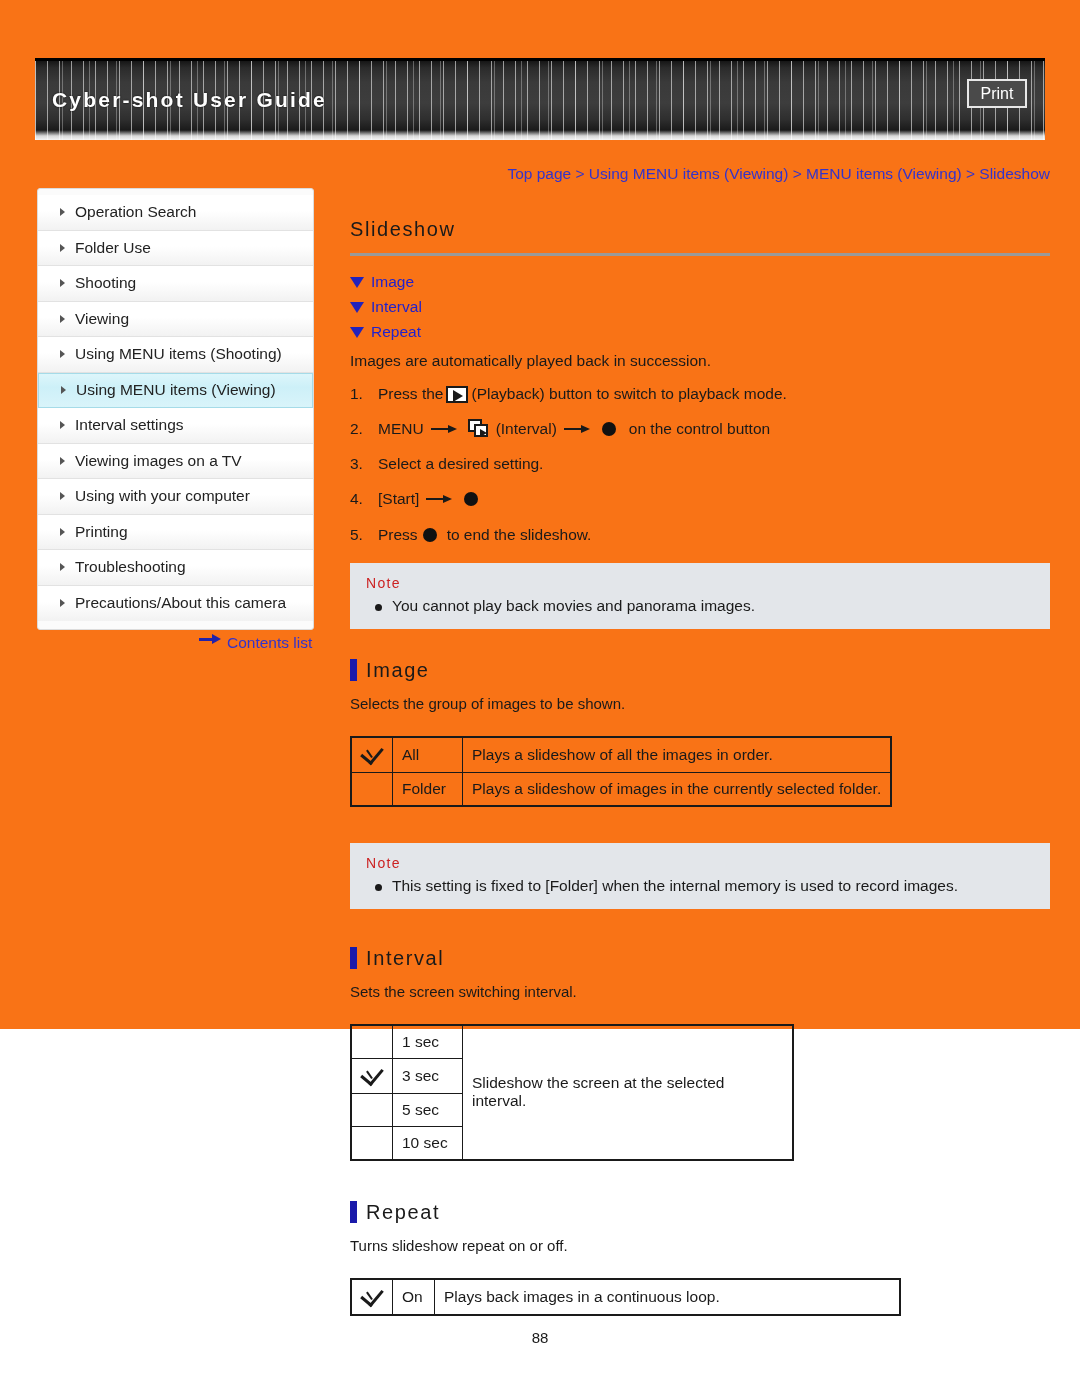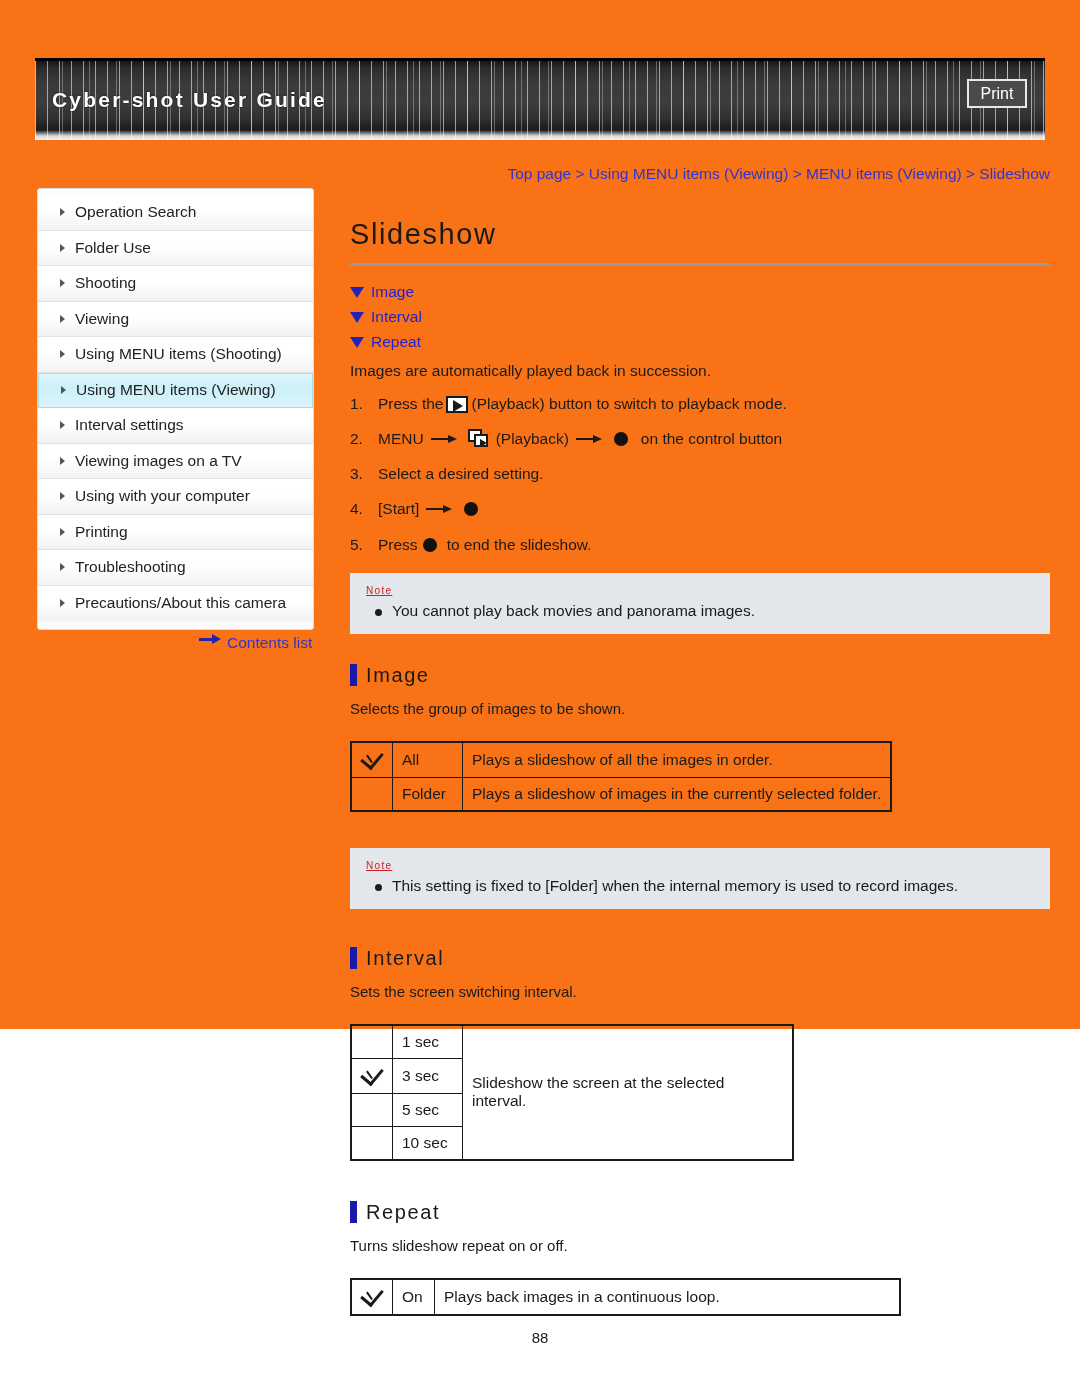--- a/index.html
+++ b/index.html
@@ -127,21 +127,21 @@
     border-left:9px solid #2222aa;
     border-top:5px solid transparent;
     border-bottom:5px solid transparent;
   }
 
   
   .content { position:absolute; left:350px; top:218px; width:700px; }
 
   h1.page-title {
     margin:0;
-    font-size:29px;
+    font-size:20px;
     font-weight:normal;
     letter-spacing:1.6px;
     color:#1a1a1a;
   }
   .title-rule {
     margin-top:12px;
     height:3px;
     background:#9a9a9a;
     width:700px;
   }
@@ -250,24 +250,23 @@
 
   
   .note-box {
     background:#e3e6ea;
     padding:12px 16px 14px 16px;
     margin-top:18px;
     width:700px;
   }
   .note-head {
     color:#cc2222;
-    font-size:10px;
+    font-size:14px;
     letter-spacing:1.3px;
     margin-bottom:6px;
-    text-decoration:underline;
   }
   .note-line {
     font-size:15.5px;
     color:#1a1a1a;
     display:flex;
     align-items:flex-start;
   }
   .note-line .bul {
     width:7px;height:7px;border-radius:50%;background:#1a1a1a;
     margin:7px 10px 0 9px; flex:none;
@@ -444,21 +443,21 @@
       </li>
       <li>
         <span class="num">2.</span>
         <span>MENU</span>
         <span class="arrow-long"></span>
         <span class="icon-slideshow">
           <span class="f1"></span>
             <span class="f2"></span>
             <span class="ar"></span>
         </span>
-        <span>(Playback)</span>
+        <span>(Interval)</span>
         <span class="arrow-long"></span>
         <span class="dot-btn"></span>
         <span style="margin-left:8px">on the control button</span>
       </li>
       <li>
         <span class="num">3.</span>
         <span>Select a desired setting.</span>
       </li>
       <li>
         <span class="num">4.</span>

